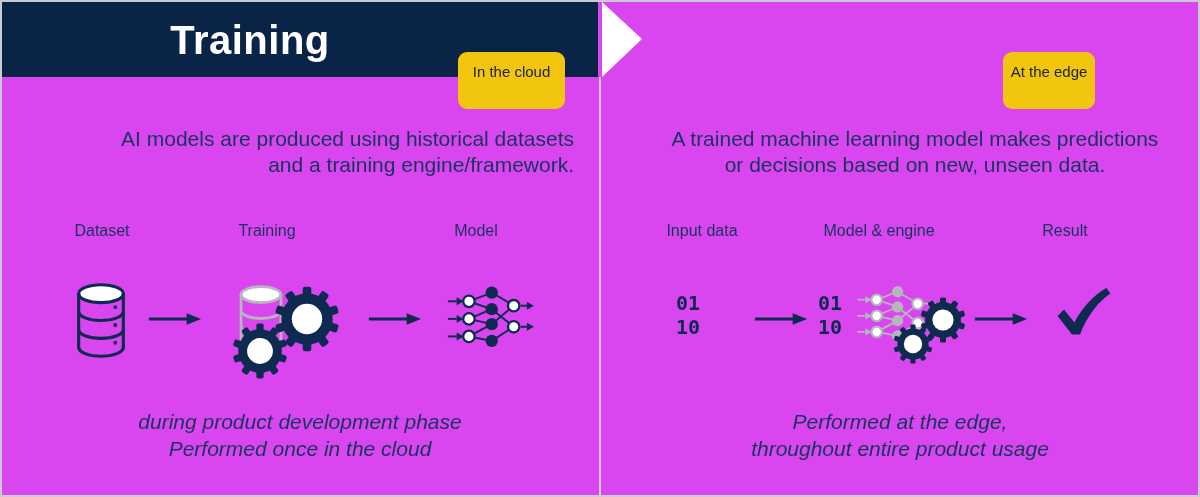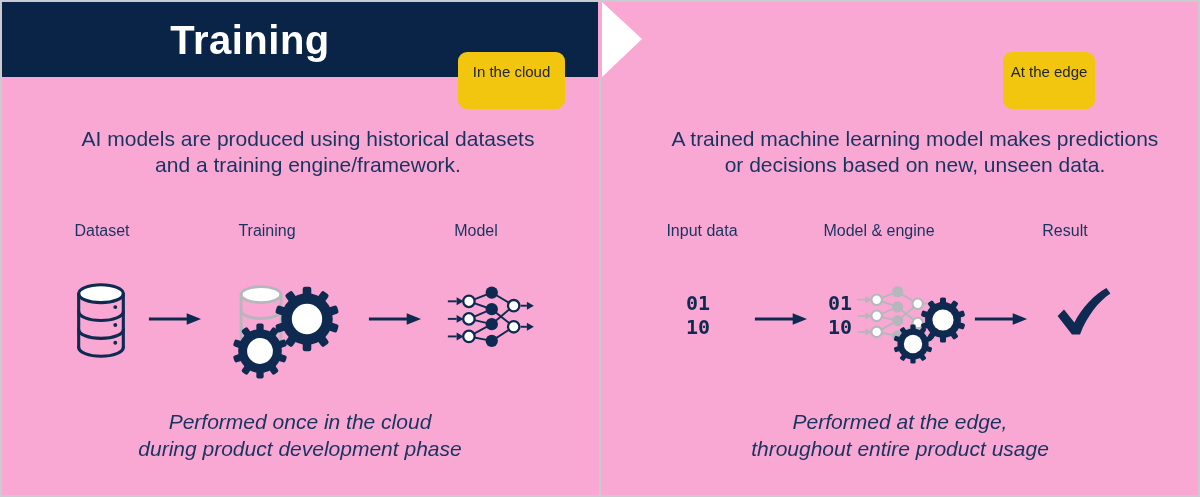--- a/index.html
+++ b/index.html
@@ -1,21 +1,21 @@
 <!DOCTYPE html>
 <html><head>
 <meta charset="utf-8">
 <style>
   html,body{margin:0;padding:0;background:#ffffff;}
   .canvas{
     position:relative;
     width:1200px;height:497px;
     box-sizing:border-box;
     border:2px solid #c9cbd1;
-    background:#f9a8d4;
+    background:#d946ef;
     font-family:"Liberation Sans", sans-serif;
     overflow:hidden;
   }
   
   .hdr{position:absolute;top:0;height:75px;width:596px;}
   .hdr-left{left:0;background:#0a2448;}
   .hdr-right{left:600px;background:#46597a;}
   .hdr-title{
     position:absolute;left:0;right:100px;top:50%;
     transform:translateY(-50%);
@@ -48,21 +48,21 @@
   }
   .footer-note{
     position:absolute;top:406px;width:556px;text-align:center;
     color:#17345f;font-size:21px;line-height:27px;font-style:italic;
   }
   .line{display:block;}
   
   .icon{position:absolute;color:#0e2a50;}
   .icon.gray{color:#b5b7bc;}
   .binary{
-    position:absolute;width:44px;text-align:center;
+    position:absolute;width:44px;text-align:left;
     font-family:"DejaVu Sans Mono", monospace;
     font-weight:bold;font-size:20px;line-height:24px;color:#0e2a50;
   }
   svg{display:block;overflow:visible;}
 </style>
 </head>
 <body>
 
 <svg width="0" height="0" style="position:absolute" aria-hidden="true">
   <defs>
@@ -140,21 +140,21 @@
 
   <div class="hdr hdr-left">
     <div class="hdr-title">Training</div>
   </div>
   <div class="hdr-arrow"></div>
   <div class="divider"></div>
 
   <div class="badge badge-left">In the cloud</div>
   <div class="badge badge-right">At the edge</div>
 
-  <div class="desc" style="left:28px;">
+  <div class="desc" style="left:16px;text-align:right;">
     <span class="line">AI models are produced using historical datasets</span>
     <span class="line">and a training engine/framework.</span>
   </div>
 
   <div class="step-label" style="left:40px;width:120px;">Dataset</div>
   <div class="step-label" style="left:205px;width:120px;">Training</div>
   <div class="step-label" style="left:414px;width:120px;">Model</div>
 
   <div class="icon" style="left:72px;top:281px;">
     <svg width="54" height="75" viewBox="0 0 60 84">
@@ -191,22 +191,22 @@
         <use href="#sym-arrow"></use>
       </svg>
   </div>
   <div class="icon" style="left:440px;top:280px;">
     <svg width="96" height="72" viewBox="0 0 100 82">
         <use href="#sym-net"></use>
       </svg>
   </div>
 
   <div class="footer-note" style="left:20px;">
+    <span class="line">during product development phase</span>
     <span class="line">Performed once in the cloud</span>
-    <span class="line">during product development phase</span>
   </div>
 
   <div class="desc" style="left:635px;">
     <span class="line">A trained machine learning model makes predictions</span>
     <span class="line">or decisions based on new, unseen data.</span>
   </div>
 
   <div class="step-label" style="left:630px;width:140px;text-align:center;">Input data</div>
   <div class="step-label" style="left:787px;width:180px;">Model &amp; engine</div>
   <div class="step-label" style="left:993px;width:140px;">Result</div>

